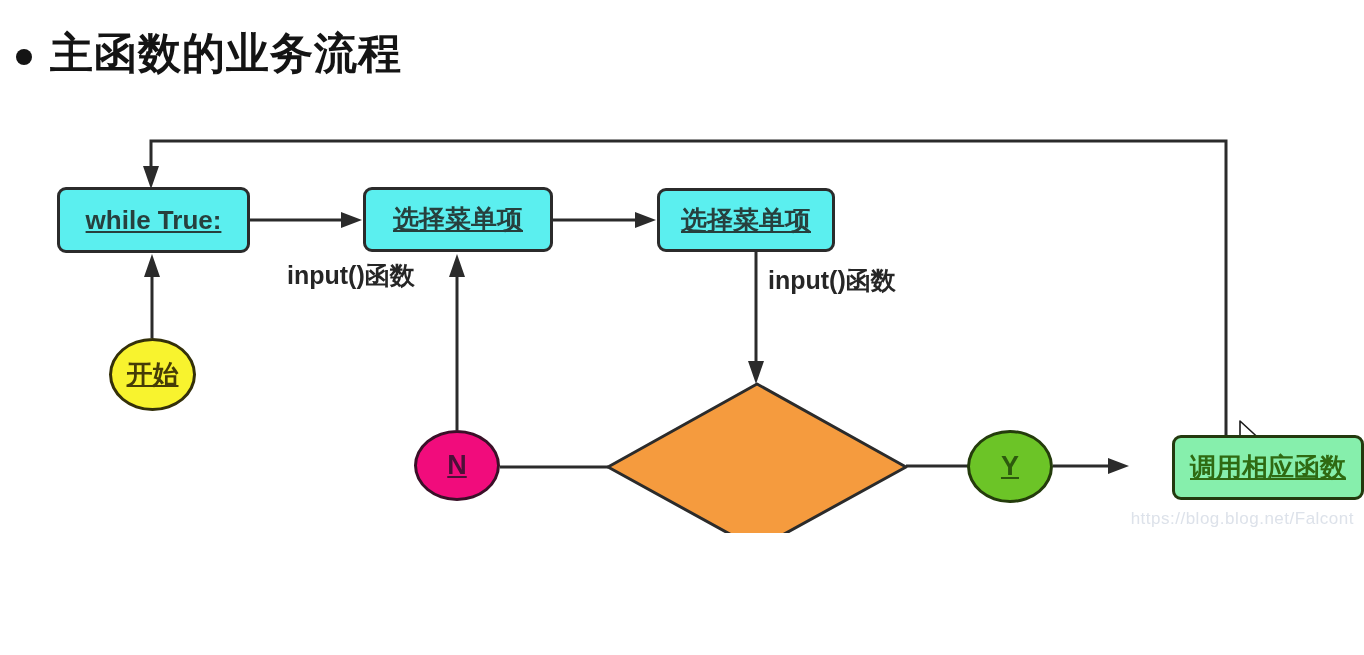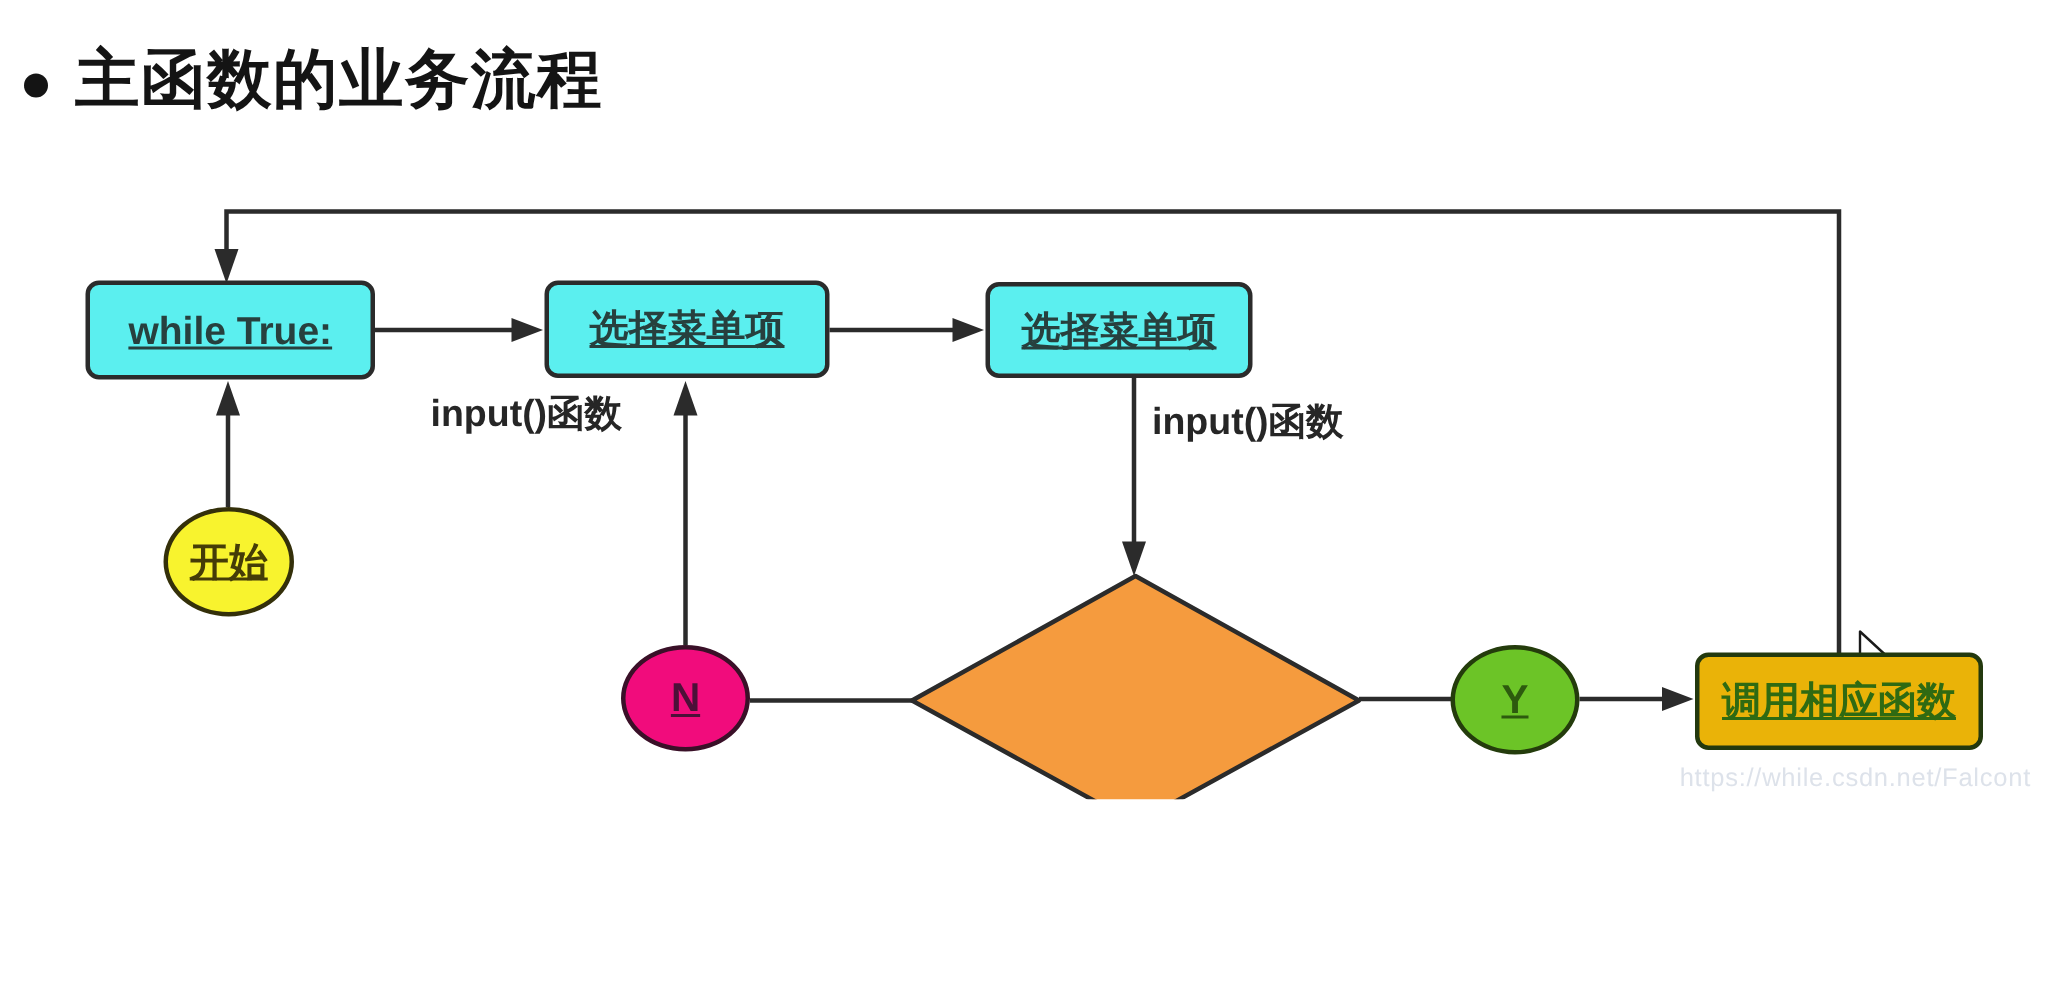--- a/index.html
+++ b/index.html
@@ -30,21 +30,21 @@
   
   .node{
     position:absolute;box-sizing:border-box;
     display:flex;align-items:center;justify-content:center;
     font-weight:700;border:3px solid #2b2b2b;
     white-space:nowrap;
     text-decoration:underline;
   }
   .rect{border-radius:9px;}
   .cyan{background:#5BEFEF;color:#27403e;}
-  .greenbox{background:#eab308;color:#2f6a12;border-color:#23390e;}
+  .greenbox{background:#86efac;color:#2f6a12;border-color:#23390e;margin-left:42px;}
   .ellipse{border-radius:50%;}
   .yellow{background:#F8F32E;color:#453c07;border-color:#34300a;}
   .pink{background:#F10C7C;color:#4c1038;border-color:#3a1028;}
   .greencircle{background:#6CC427;color:#2d5a0e;border-color:#243c0c;}
   
   .diamond-label{
     position:absolute;display:flex;align-items:center;justify-content:center;
     font-weight:700;color:#33230d;white-space:nowrap;
   }
   
@@ -115,15 +115,15 @@
 
   <div class="node ellipse pink" style="left:414px;top:430px;width:86px;height:71px;font-size:27px;">N</div>
 
   <div class="node ellipse greencircle" style="left:967px;top:430px;width:86px;height:73px;font-size:27px;">Y</div>
 
 
   <div class="edge-label" style="left:287px;top:259px;">input()函数</div>
 
   <div class="edge-label" style="left:768px;top:264px;">input()函数</div>
 
-  <div class="watermark">https://while.csdn.net/Falcont</div>
+  <div class="watermark">https://blog.blog.net/Falcont</div>
 
 </div>
 
 </body></html>

